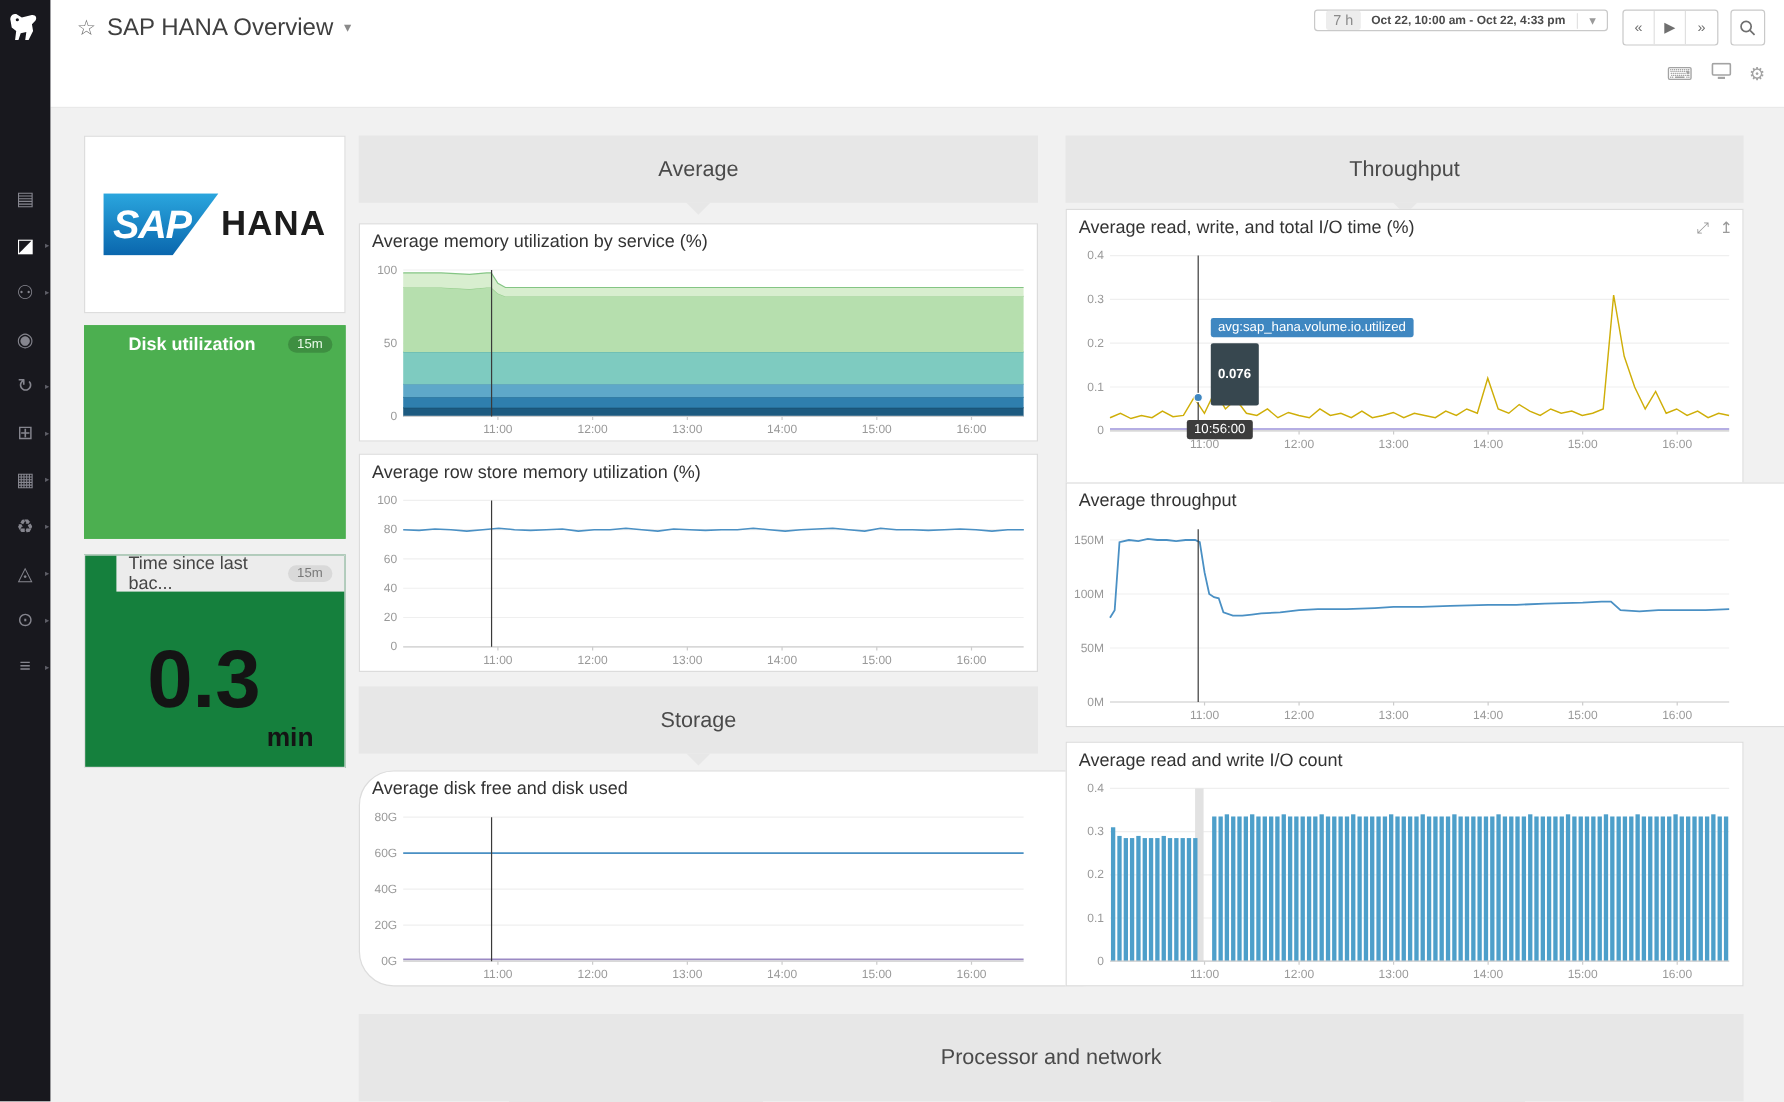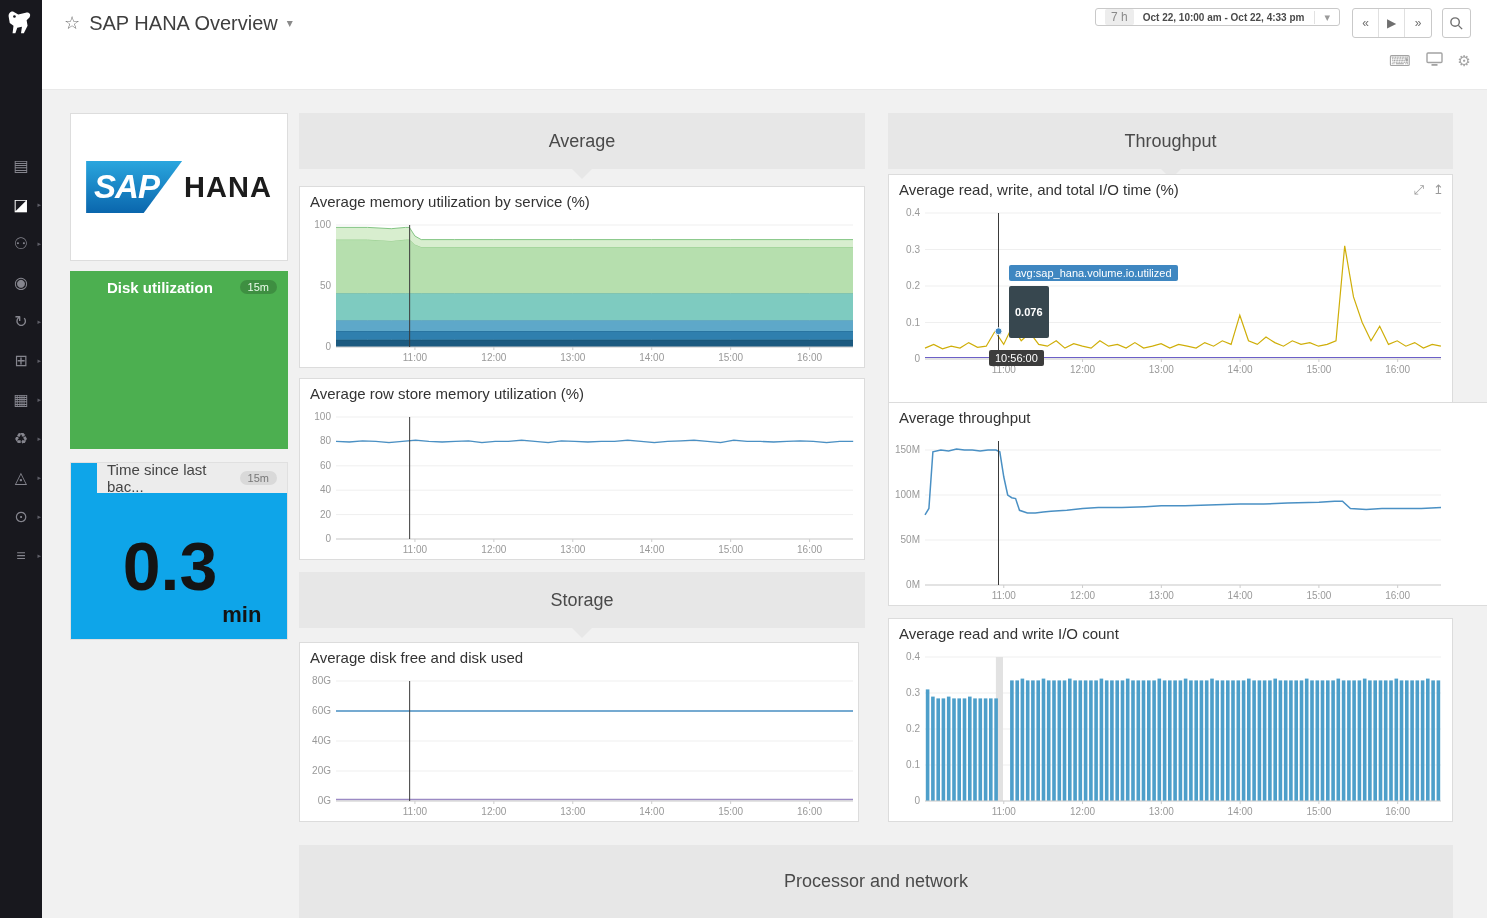--- a/index.html
+++ b/index.html
@@ -35,21 +35,21 @@
   .icon-row > * { cursor:pointer; }
   
   .card { position:absolute; background:#fff; border:1px solid #ddd; }
   .logo-card { left:70px; top:113px; width:218px; height:148px; display:flex; align-items:center; justify-content:center; }
   .sap-wrap { display:flex; align-items:center; }
   .sap-shape { width:96px; height:52px; background:linear-gradient(180deg,#2aa6de,#0a66ad); clip-path:polygon(0 0,100% 0,60% 100%,0 100%); display:flex; align-items:center; padding-left:8px; }
   .sap-text { color:#fff; font-style:italic; font-weight:bold; font-size:33px; letter-spacing:-1px; }
   .hana-text { font-size:29px; font-weight:bold; color:#1c1c1c; margin-left:2px; letter-spacing:1px; }
   .metric-card { left:70px; width:218px; height:178px; display:flex; flex-direction:column;padding-left:26px; }
   .disk-card { top:271px; background:var(--green,#4caf50); border-color:var(--green,#4caf50); }
-  .backup-card { top:462px; background:#0ea5e9; border-color:#e0e0e0; }
+  .backup-card { top:462px; background:#15803d; border-color:#e0e0e0; }
   .card-head { height:30px; flex:none; display:flex; align-items:center; justify-content:space-between; padding:0 10px; font-size:15px; }
   .disk-card .card-head { color:#fff; font-weight:bold; }
   .backup-card .card-head { color:#454545; background:#ececec; }
   .badge { font-size:11px; padding:1px 8px; border-radius:9px; }
   .disk-card .badge { background:rgba(0,0,0,0.18); color:#eafbea; font-weight:normal; }
   .backup-card .badge { background:#d9d9d9; color:#787878; }
   .card-value { flex:1; display:flex; align-items:center; justify-content:center; }
   .big-val { font-size:68px; font-weight:bold; line-height:1; }
   .disk-card .big-val, .disk-card .unit { color:#fff; }
   .backup-card .big-val, .backup-card .unit { color:#141414; }
@@ -275,21 +275,21 @@
         <line x1="430.6564885496183" x2="430.6564885496183" y1="130" y2="133" stroke="#ccc"></line>
         <text x="430.6564885496183" y="144" text-anchor="middle" class="tick">15:00</text>
         <line x1="509.58778625954193" x2="509.58778625954193" y1="130" y2="133" stroke="#ccc"></line>
         <text x="509.58778625954193" y="144" text-anchor="middle" class="tick">16:00</text>
         <line x1="36" x2="553" y1="130" y2="130" stroke="#cfcfcf"></line>
         <line x1="109.64290076335875" x2="109.64290076335875" y1="8" y2="130" stroke="#3a3a3a"></line>
       </svg>
   </div>
 </div>
 
-<div class="widget" style="left:299px; top:642px; width:560px; height:180px;">
+<div class="widget" style="left:299px; top:642px; width:632px; height:180px;border-radius:29px;">
   <div class="w-title">
     <span>Average disk free and disk used</span>
   </div>
   <div class="chart-wrap">
     <svg width="562" height="148">
         <line x1="36" x2="553" y1="128" y2="128" stroke="#efefef"></line>
         <text x="31" y="131" text-anchor="end" class="tick">0G</text>
         <line x1="36" x2="553" y1="98" y2="98" stroke="#efefef"></line>
         <text x="31" y="101" text-anchor="end" class="tick">20G</text>
         <line x1="36" x2="553" y1="68" y2="68" stroke="#efefef"></line>

